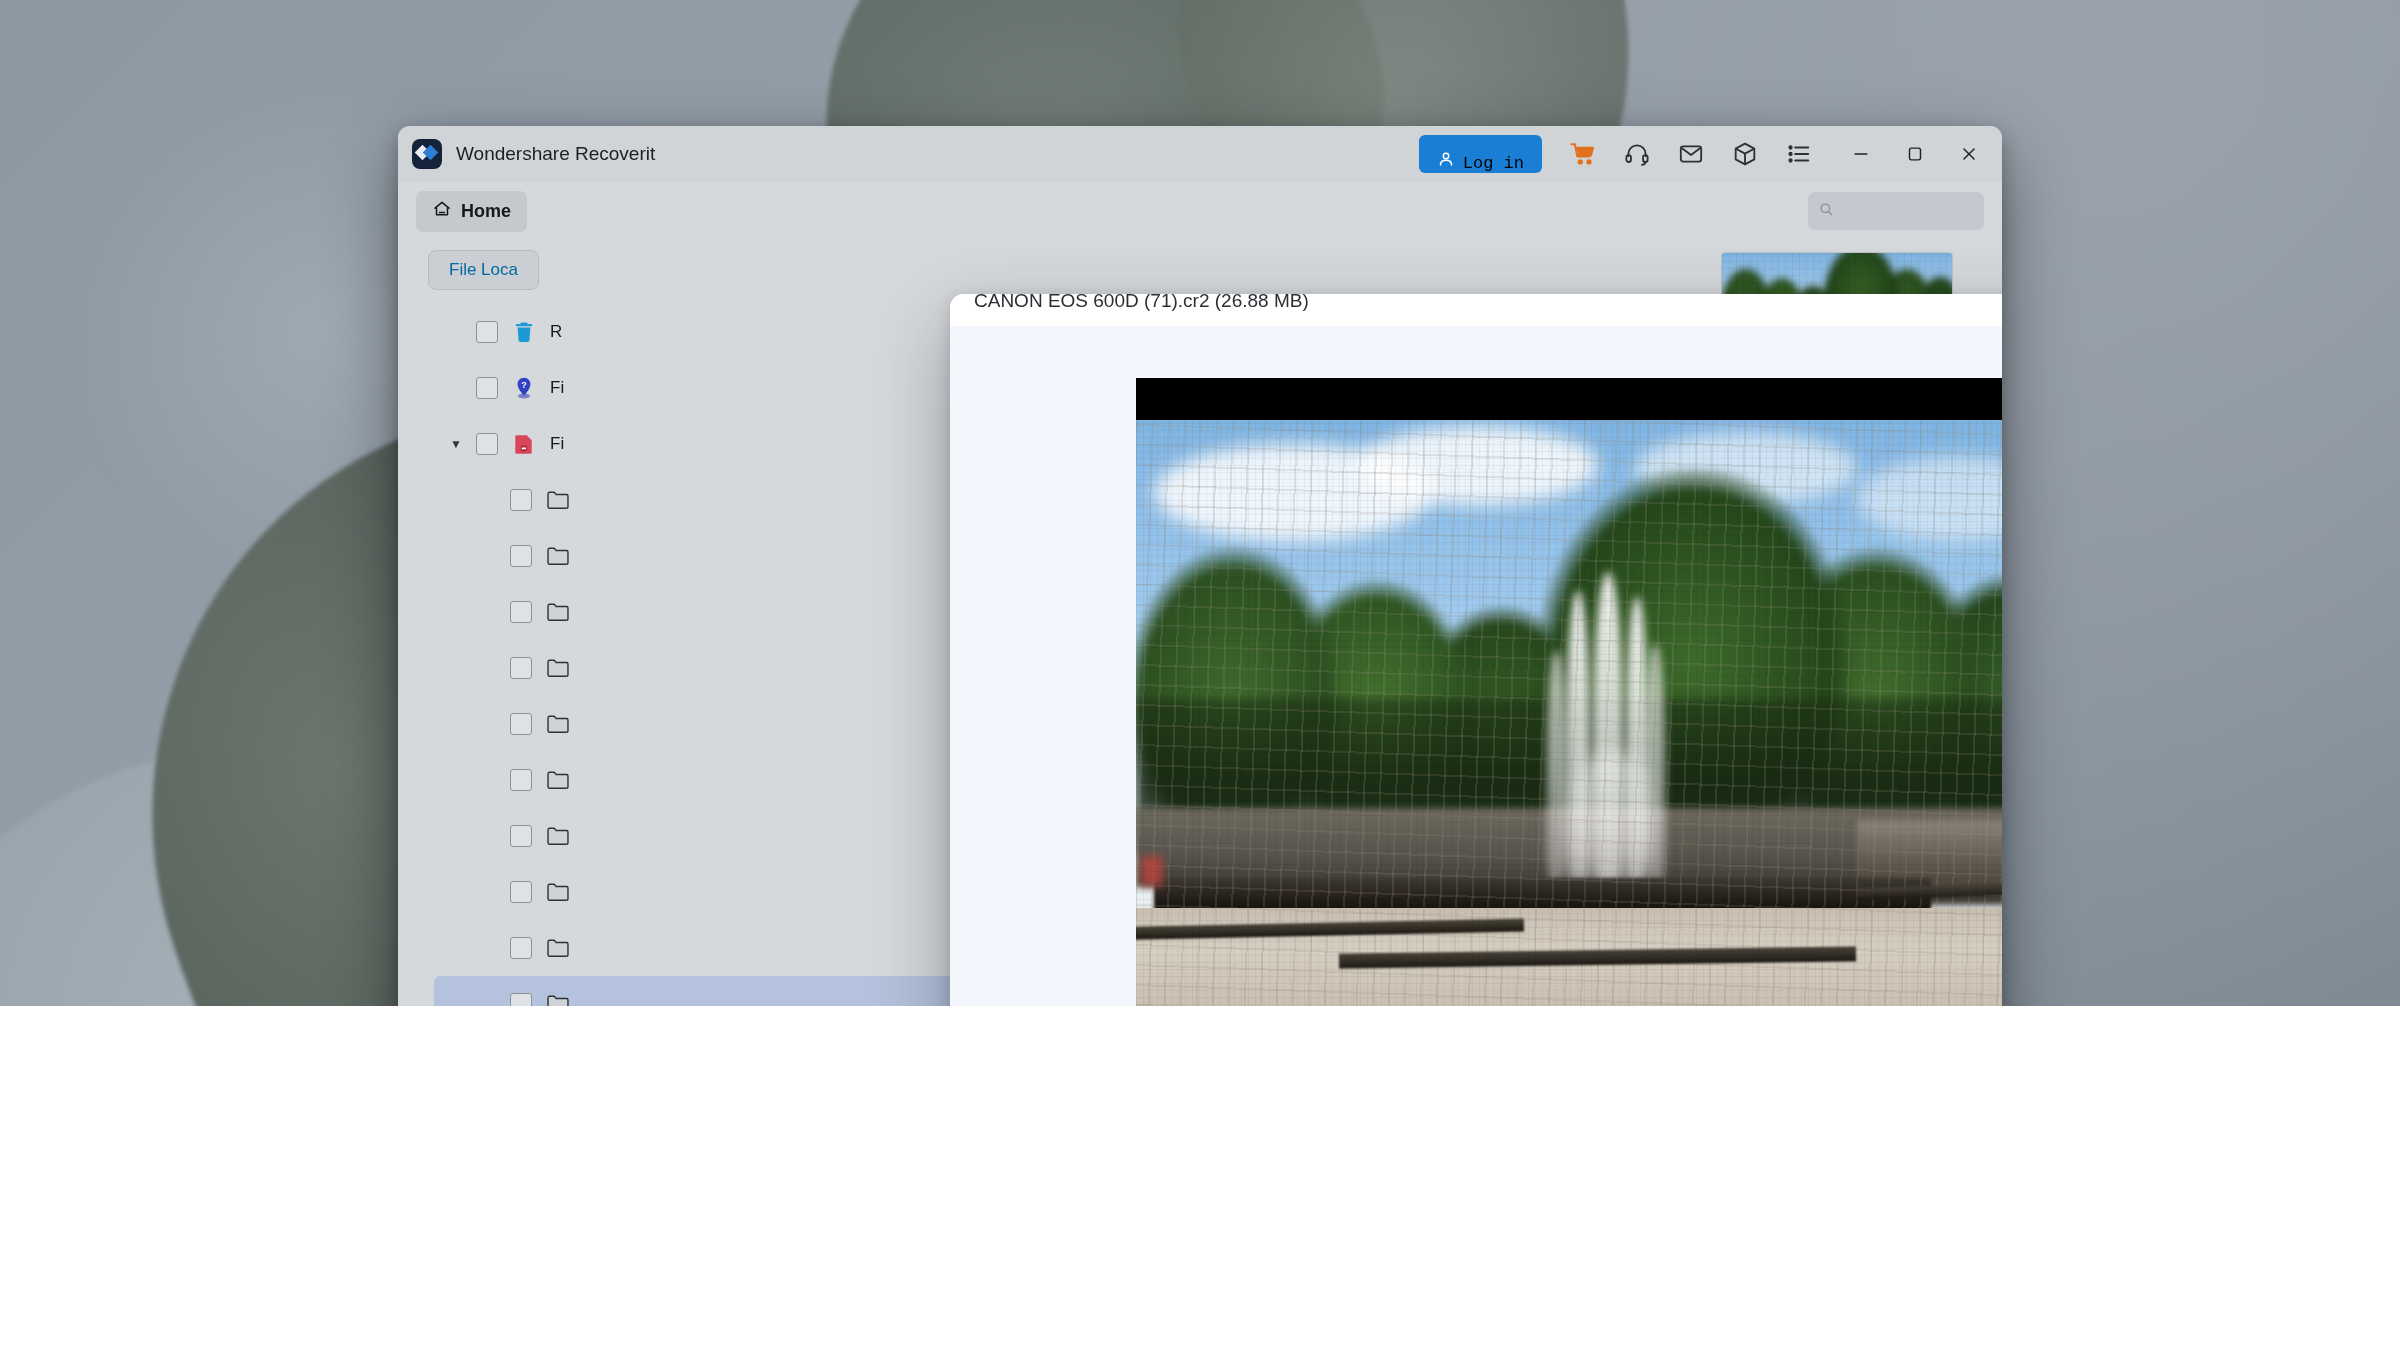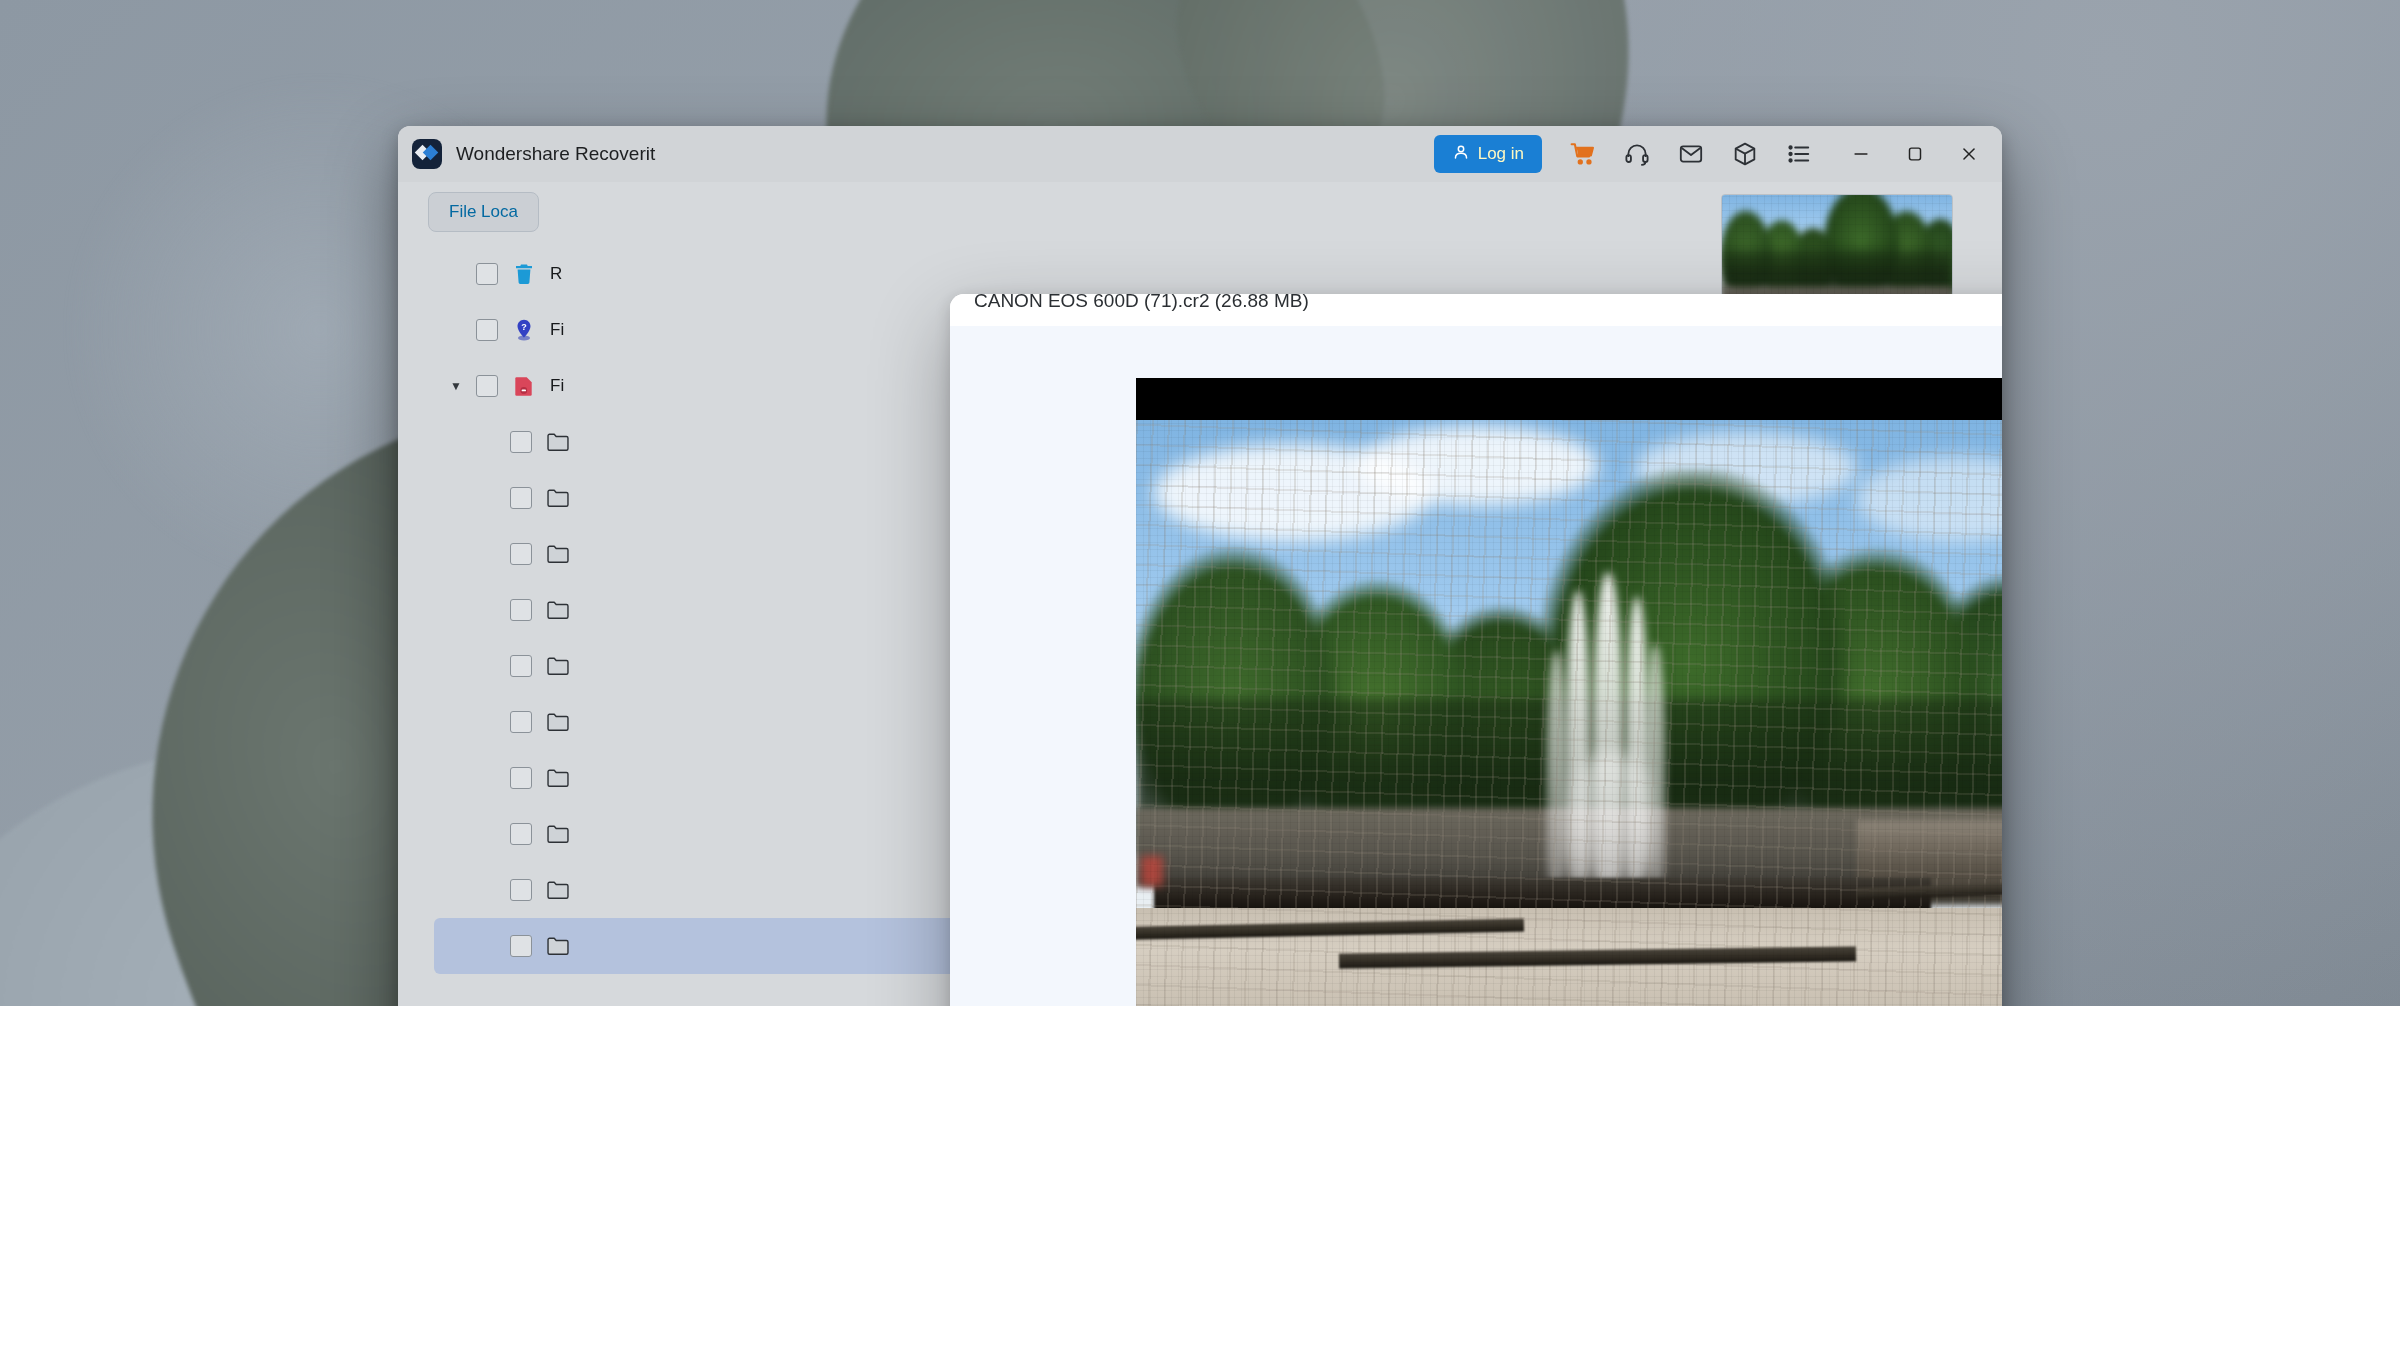--- a/index.html
+++ b/index.html
@@ -90,25 +90,25 @@
     transform: rotate(45deg);
   }
   #app-title {
     font-size: 19px; color: #1d1f21; margin-left: 14px;
     white-space: nowrap;
   }
   #titlebar-right {
     margin-left: auto; display: flex; align-items: center; gap: 0;
   }
   #login-btn {
-    display: flex; align-items: center; gap: 8px;
-    background: #1a7fd4; color: #fef9c3;
+    display: flex; align-items: flex-end; gap: 8px;
+    background: #1a7fd4; color: #000000;
     height: 38px; padding: 0 18px;
     border-radius: 6px; font-size: 17px;
-    margin-right: 14px; cursor: pointer;
+    margin-right: 14px; cursor: pointer; font-family: Liberation Mono, monospace;
   }
   .tb-icon {
     width: 54px; height: 46px;
     display: flex; align-items: center; justify-content: center;
     cursor: pointer;
   }
   .tb-icon svg { display: block; }
   #win-ctrl { display: flex; align-items: center; margin-left: 8px; }
   .win-btn {
     width: 54px; height: 46px;
@@ -510,20 +510,40 @@
           <div class="win-btn">
             <svg width="22" height="22" viewBox="0 0 24 24" stroke="#222" stroke-width="1.6" stroke-linecap="round">
                 <path d="M6.5 6.5 17.5 17.5"></path>
                 <path d="M17.5 6.5 6.5 17.5"></path>
               </svg>
           </div>
         </div>
       </div>
     </div>
 
+    <div id="navrow">
+      <div id="home-tab">
+        <span>
+          <svg width="20" height="20" viewBox="0 0 24 24" fill="none" stroke="#16181a" stroke-width="1.8" stroke-linejoin="round" stroke-linecap="round">
+            <path d="M3.6 11 12 4l8.4 7"></path>
+              <path d="M5.4 10.6v8.2h13.2v-8.2"></path>
+              <path d="M9 16.2h6"></path>
+          </svg>
+        </span>
+        <span>Home</span>
+      </div>
+      <div id="search-box">
+        <span>
+          <svg width="16" height="16" viewBox="0 0 24 24" fill="none" stroke="#7e858c" stroke-width="2" stroke-linecap="round">
+            <circle cx="11" cy="11" r="6.4"></circle>
+              <path d="M16 16l4.6 4.6"></path>
+          </svg>
+        </span>
+      </div>
+    </div>
 
     <div id="body-area">
 
       <div id="left-pane">
         <div id="filter-row">
           <div id="filter-chip">File Loca</div>
         </div>
 
         <div id="tree">
             <div class="tree-row">

